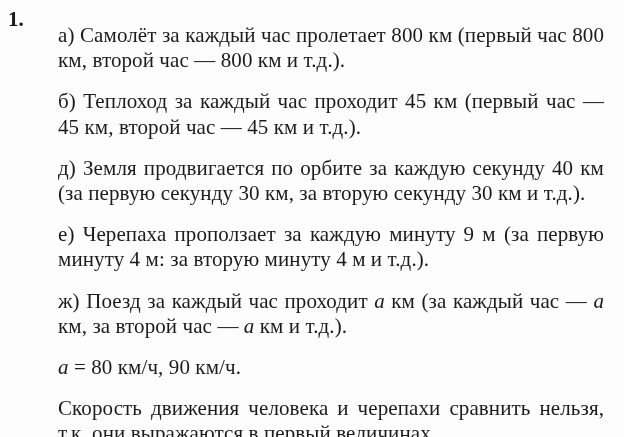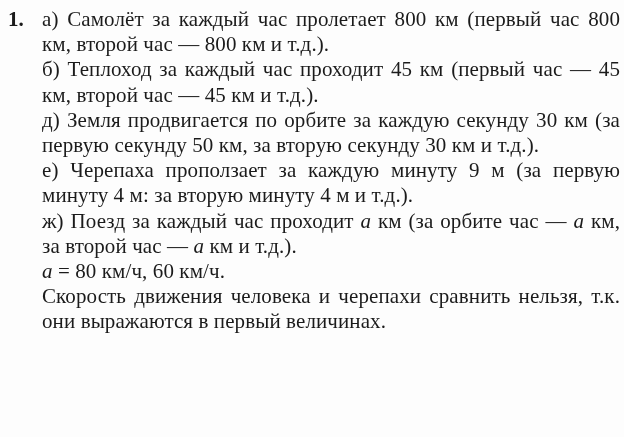--- a/index.html
+++ b/index.html
@@ -26,40 +26,40 @@
     font-size: 21px;
     line-height: 25px;
     width: 34px;
     flex: 0 0 34px;
   }
   .problem-text {
     flex: 1 1 auto;
     min-width: 0;
   }
   .problem-text p {
-    margin: 0;
+    margin: 16px;
     font-size: 21px;
     line-height: 25.2px;
     text-align: justify;
     text-justify: inter-word;
     letter-spacing: 0.1px;
   }
   .var {
     font-style: italic;
   }
 </style>
 </head>
 <body>
 
 <div class="page">
   <div class="problem">
     <div class="problem-number">1.</div>
     <div class="problem-text">
         <p><span>а) Самолёт за каждый час пролетает 800 км (первый час 800 км, второй час — 800 км и т.д.).</span></p>
         <p><span>б) Теплоход за каждый час проходит 45 км (первый час — 45 км, второй час — 45 км и т.д.).</span></p>
-        <p><span>д) Земля продвигается по орбите за каждую секунду 30 км (за первую секунду 50 км, за вторую секунду 30 км и т.д.).</span></p>
+        <p><span>д) Земля продвигается по орбите за каждую секунду 40 км (за первую секунду 30 км, за вторую секунду 30 км и т.д.).</span></p>
         <p><span>е) Черепаха проползает за каждую минуту 9 м (за первую минуту 4 м: за вторую минуту 4 м и т.д.).</span></p>
-        <p><span>ж) Поезд за каждый час проходит </span><span class="var">а</span><span> км (за орбите час — </span><span class="var">а</span><span> км, за второй час — </span><span class="var">а</span><span> км и т.д.).</span></p>
-        <p><span class="var">а</span><span> = 80 км/ч, 60 км/ч.</span></p>
+        <p><span>ж) Поезд за каждый час проходит </span><span class="var">а</span><span> км (за каждый час — </span><span class="var">а</span><span> км, за второй час — </span><span class="var">а</span><span> км и т.д.).</span></p>
+        <p><span class="var">а</span><span> = 80 км/ч, 90 км/ч.</span></p>
         <p><span>Скорость движения человека и черепахи сравнить нельзя, т.к. они выражаются в первый величинах.</span></p>
       </div>
   </div>
 </div>
 
 </body></html>

